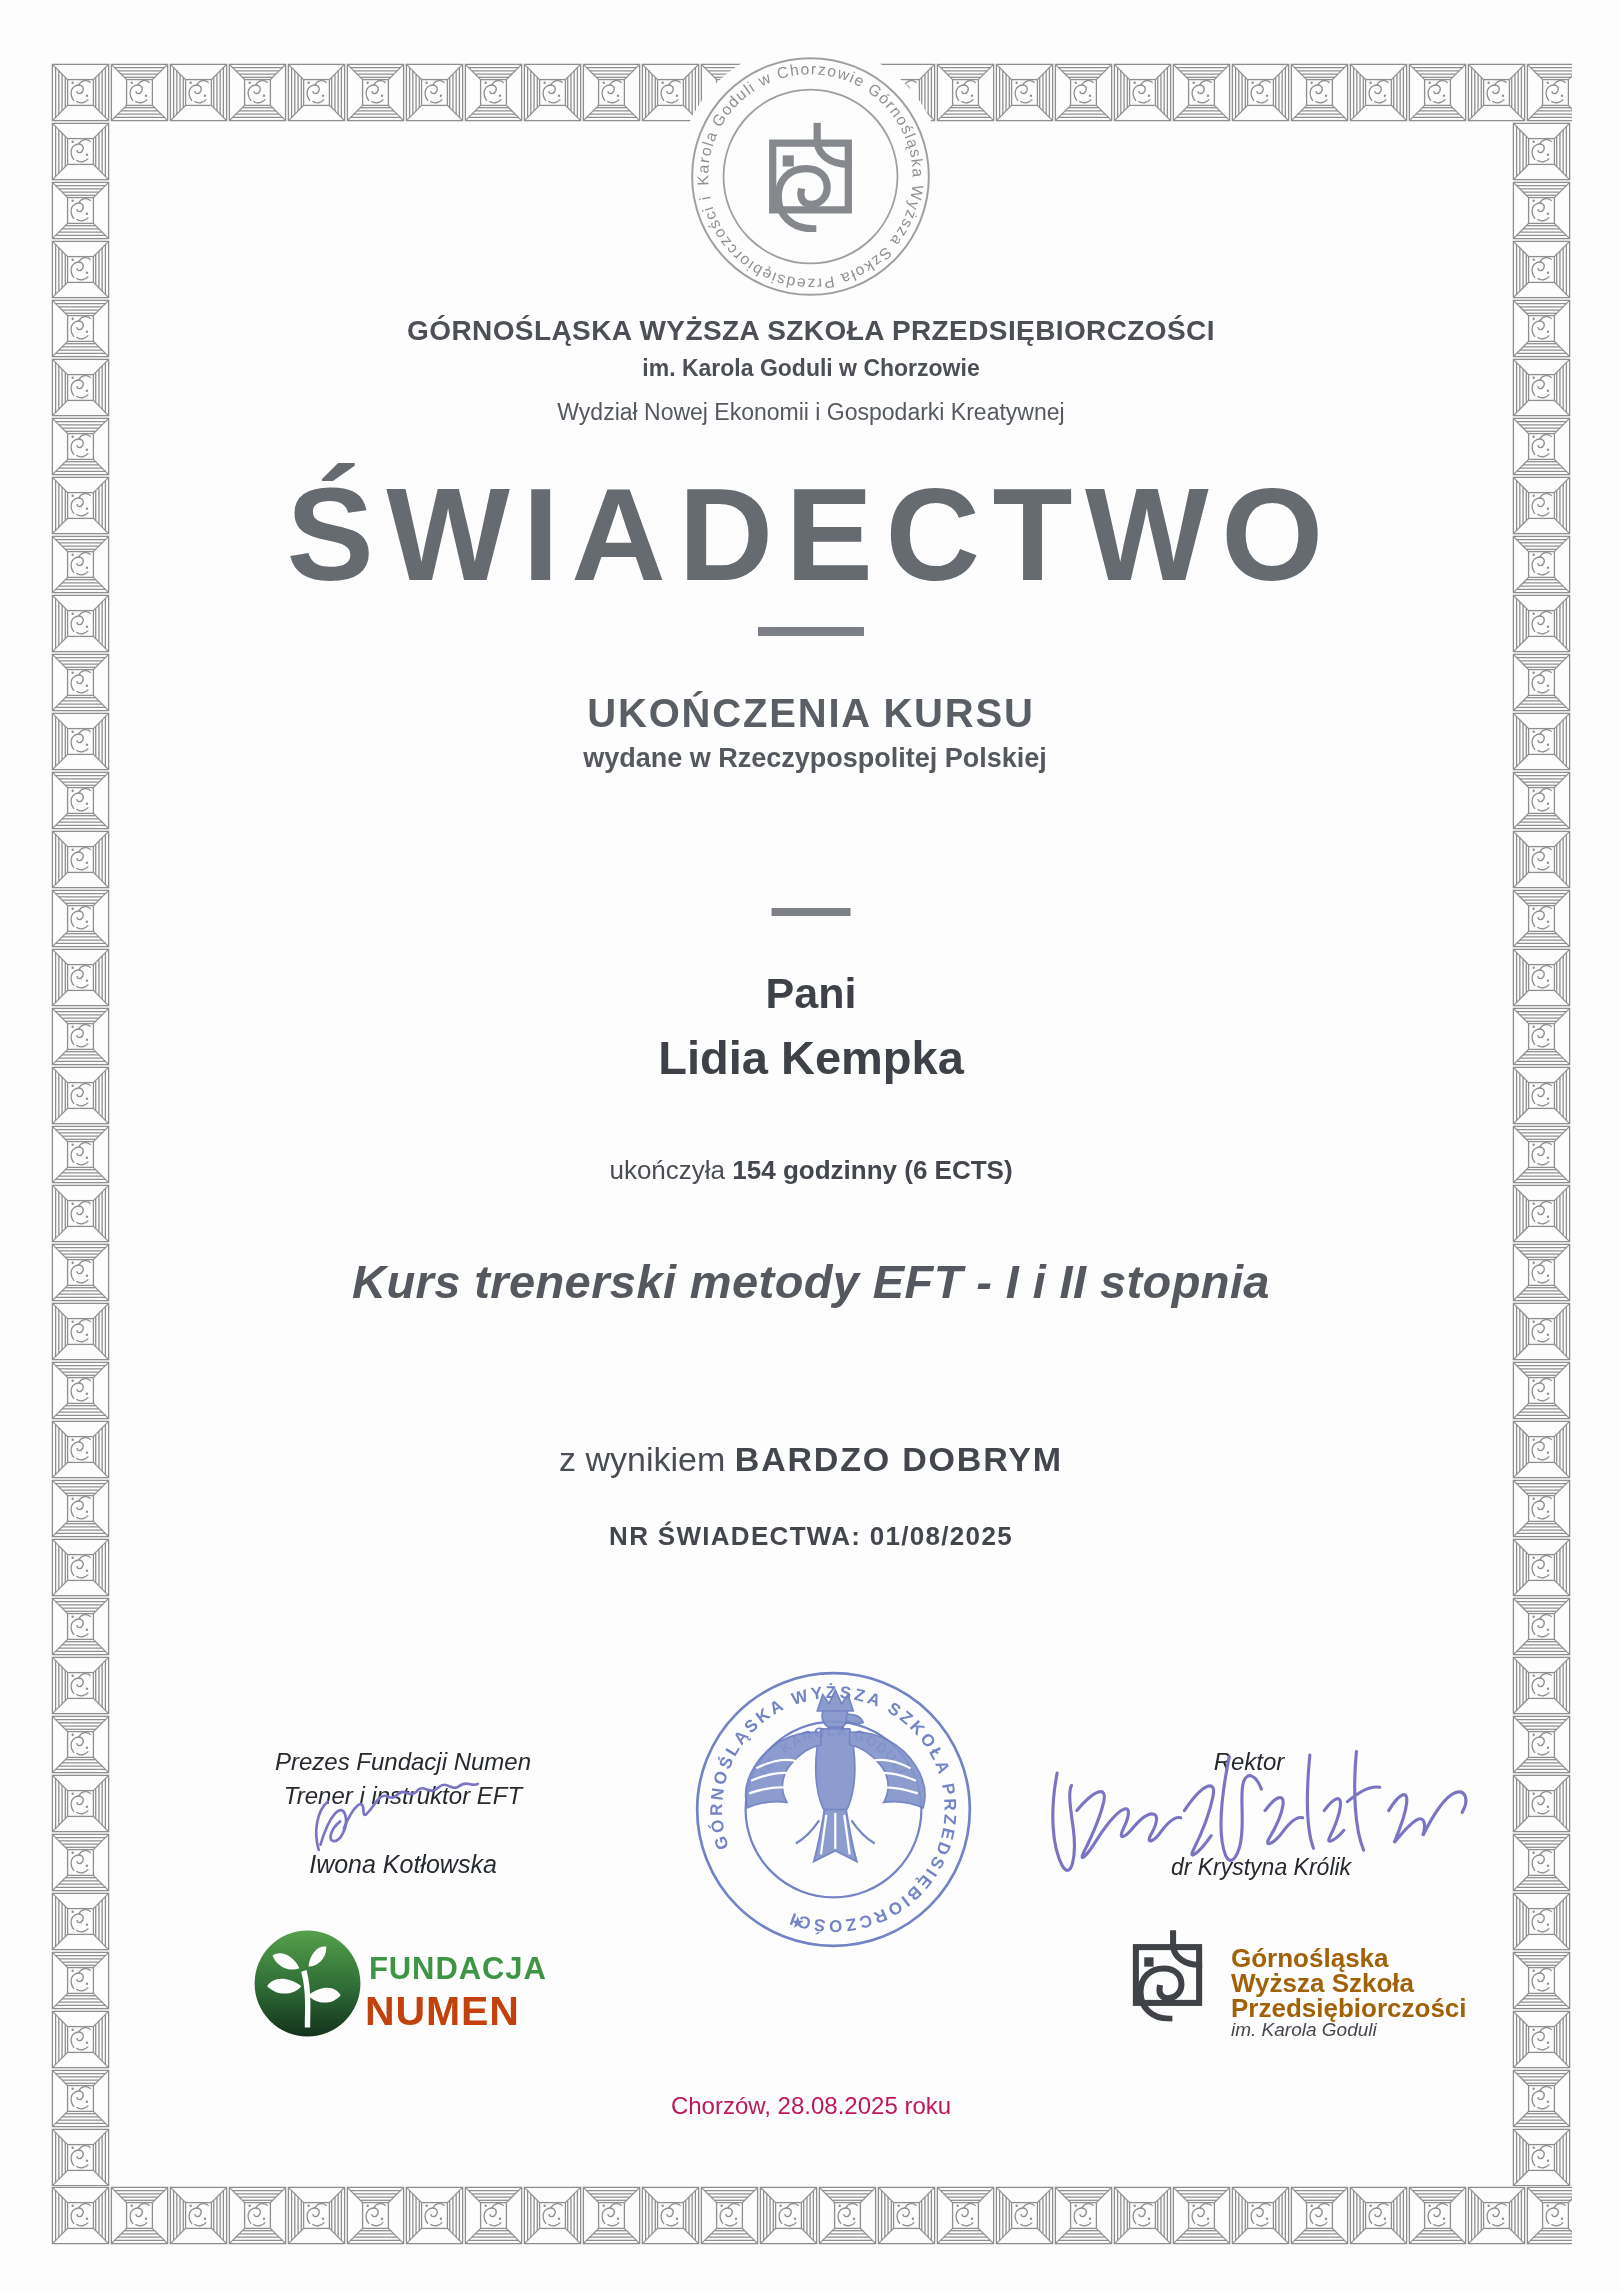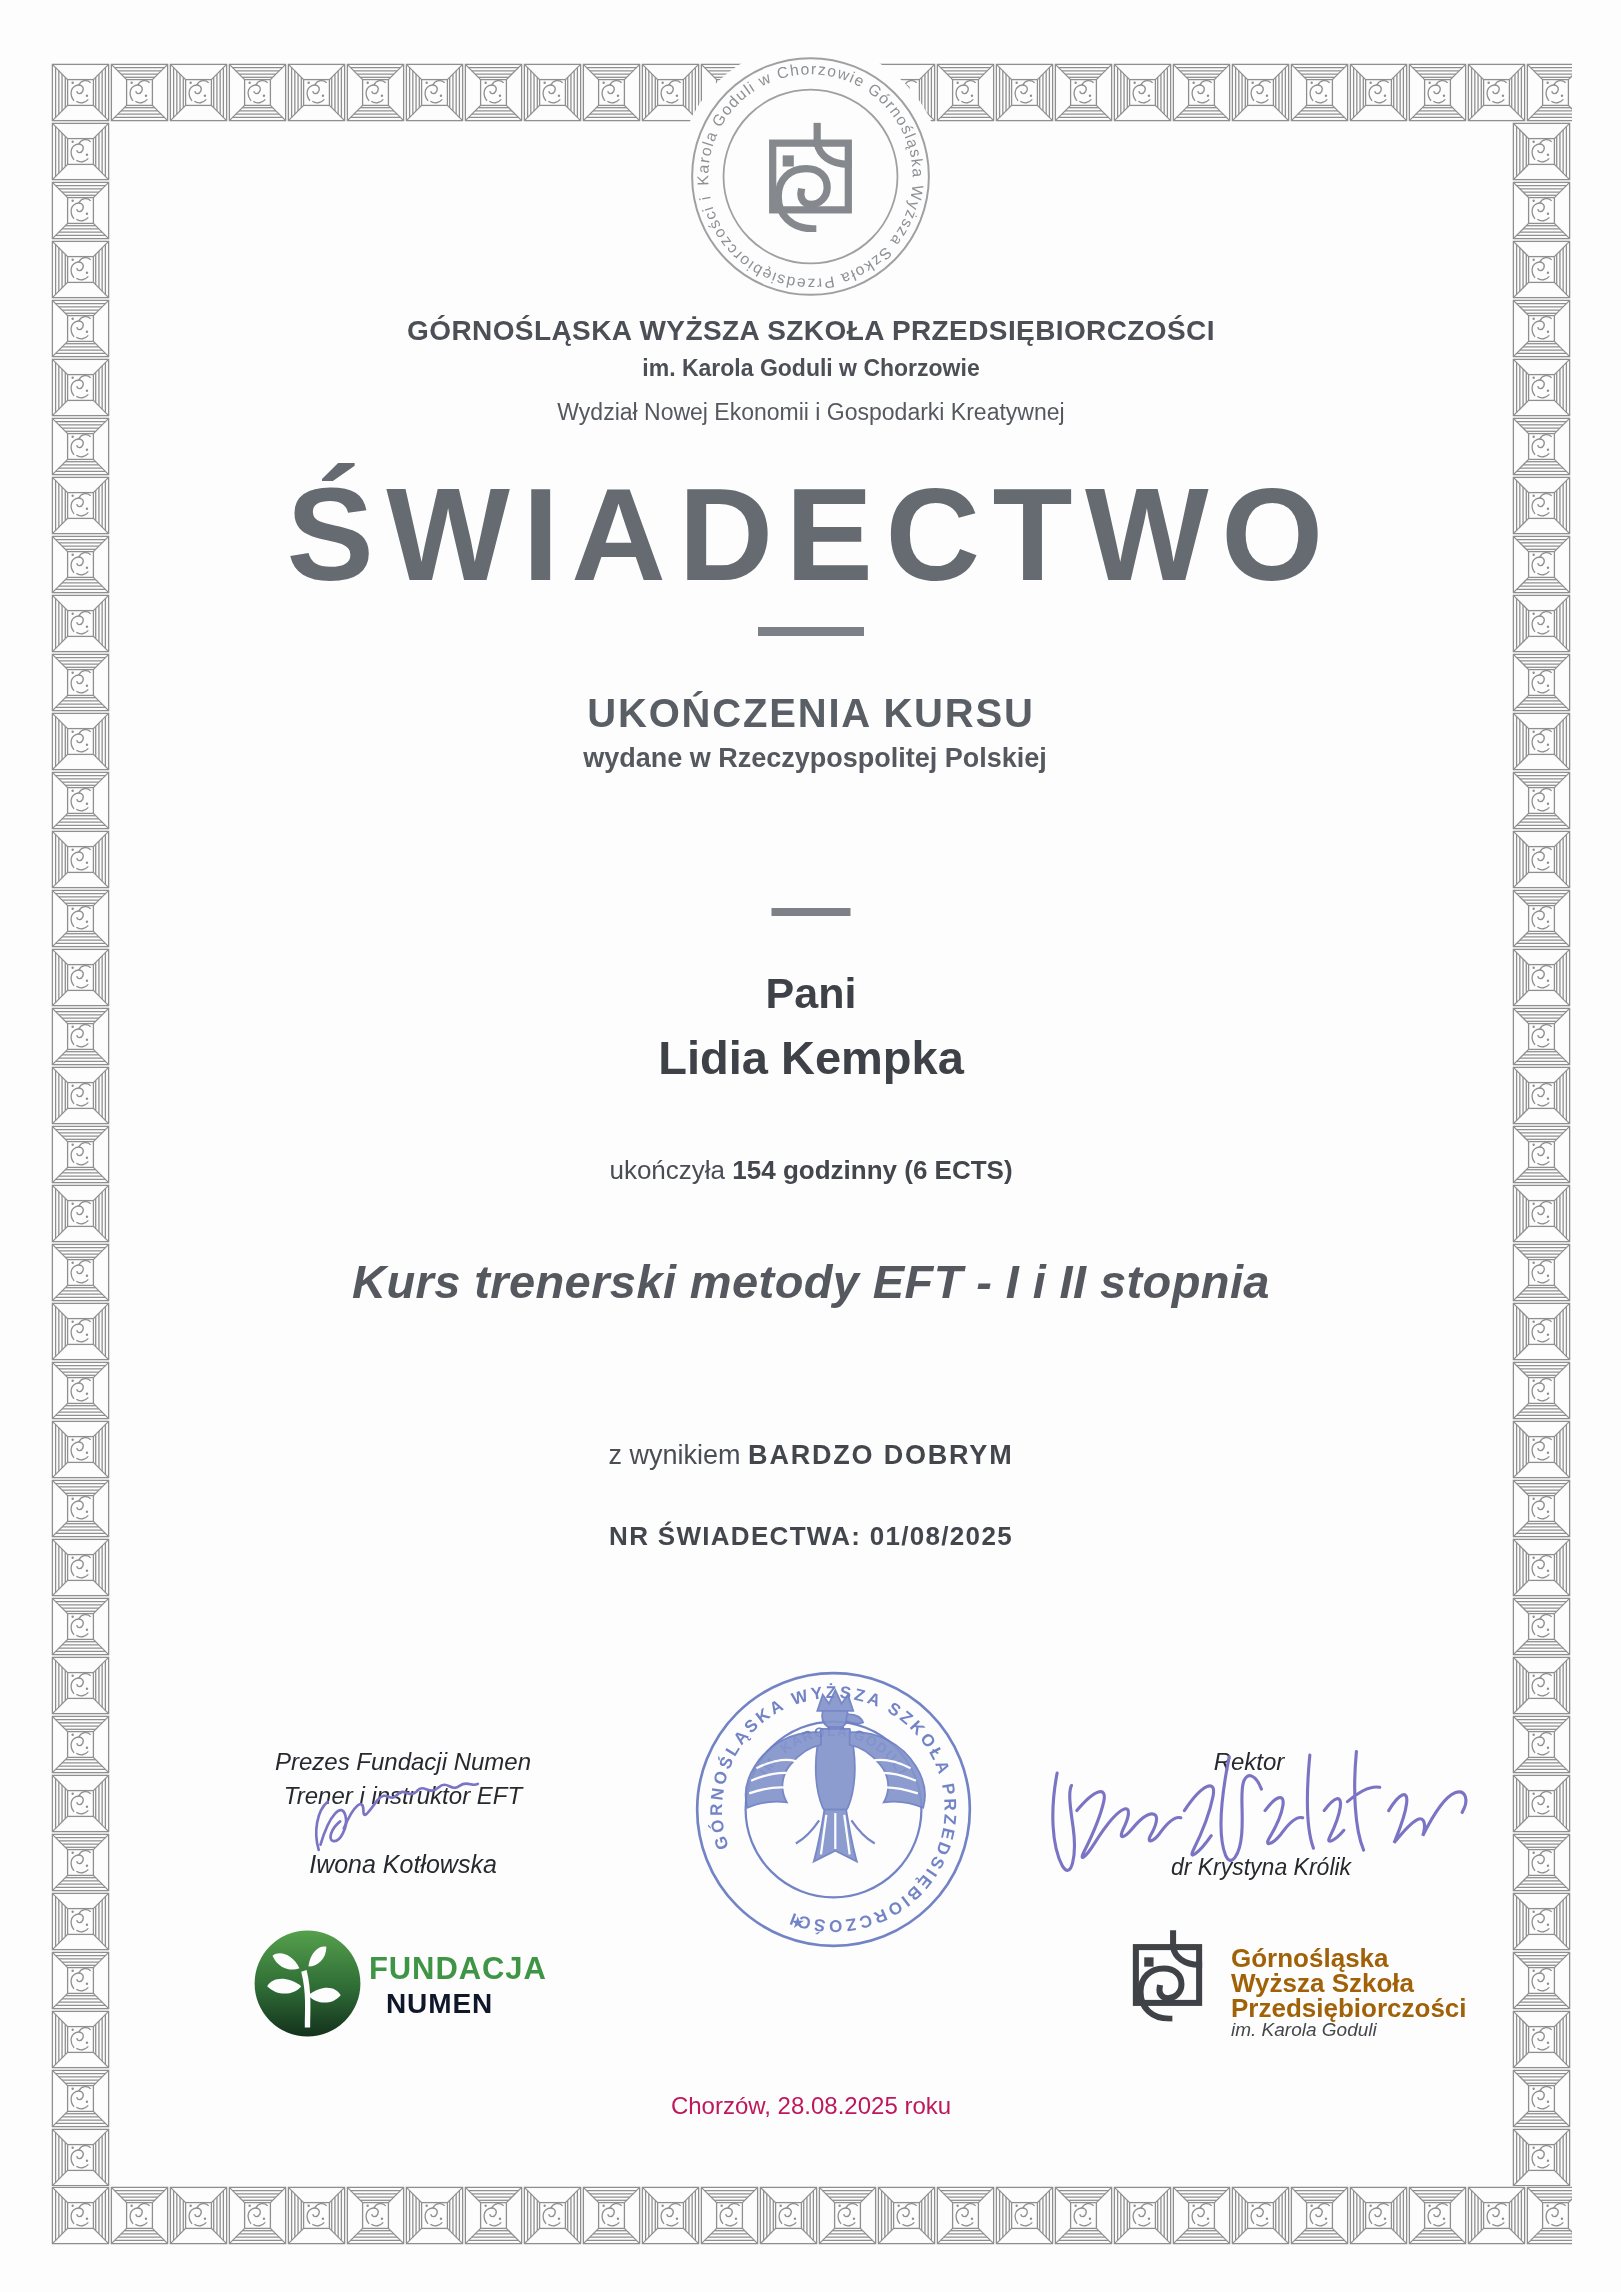--- a/index.html
+++ b/index.html
@@ -23,41 +23,41 @@
   .divider{position:absolute;left:50%;transform:translateX(-50%);background:#7d8187;z-index:2;}
   #divider1{top:627px;width:106px;height:9px;}
   #divider2{top:908px;width:79px;height:8px;}
   .subtitle {top:691px;font-size:40px;font-weight:bold;color:#5a5f66;letter-spacing:1.8px;}
   .issued   {top:743px;font-size:27px;font-weight:bold;color:#55595f;padding-left:8px;}
   .salutation{top:969px;font-size:43px;font-weight:bold;color:#3e4248;}
   .name      {top:1030px;font-size:47px;font-weight:bold;color:#3e4248;}
   .hours-row {top:1155px;font-size:26px;color:#4a4e54;}
   .hours-row b{color:#43474d;}
   .course-title{top:1254px;font-size:47px;font-weight:bold;font-style:italic;color:#55595f;letter-spacing:0.4px;}
-  .result-row{top:1440px;font-size:27px;color:#4a4e54;}
+  .result-row{top:1440px;font-size:34px;color:#4a4e54;}
   .result-row b{letter-spacing:1.8px;color:#43474d;}
   .cert-no{top:1521px;font-size:26px;font-weight:bold;color:#43474d;letter-spacing:1.3px;}
   .footer-date{top:2092px;font-size:24px;color:#be185d;}
   
   .sig-label{position:absolute;font-style:italic;color:#26292d;z-index:2;text-align:center;}
   #left-role1{left:224px;top:1748px;width:358px;font-size:24px;}
   #left-role2{left:224px;top:1782px;width:358px;font-size:24px;}
   #left-name {left:224px;top:1850px;width:358px;font-size:25px;}
   #right-role{left:1070px;top:1748px;width:358px;font-size:24px;}
   #right-name{left:1082px;top:1854px;width:358px;font-size:23px;}
   .sig-svg{position:absolute;z-index:3;}
   #left-sig {left:288px;top:1757px;width:242px;height:118px;}
   #right-sig{left:1041px;top:1703px;width:457px;height:217px;}
   
   #top-seal{position:absolute;left:676px;top:42px;width:269px;height:269px;z-index:2;}
   #stamp{position:absolute;left:690px;top:1666px;width:287px;height:287px;z-index:2;}
   #numen-logo{position:absolute;left:251px;top:1927px;width:113px;height:113px;z-index:2;}
   .numen-text{position:absolute;z-index:2;font-weight:bold;letter-spacing:0.9px;}
   #numen-line1{left:369px;top:1951px;font-size:31px;color:#3f9546;}
-  #numen-line2{left:386px;top:1988px;font-size:28px;color:#0f172a;}
+  #numen-line2{left:365px;top:1988px;font-size:41px;color:#c2410c;}
   #gwsp-logo-mark{position:absolute;left:1121px;top:1922px;width:93px;height:106px;z-index:2;color:#3f4347;}
   .gwsp-text{position:absolute;left:1231px;z-index:2;color:#a16207;font-size:26px;font-weight:bold;line-height:1;}
   #gwsp-line1{top:1945px;}
   #gwsp-line2{top:1970px;}
   #gwsp-line3{top:1995px;}
   #gwsp-line4{top:2020px;font-weight:normal;font-style:italic;font-size:19px;color:#44484c;}
   svg text{font-family:"Liberation Sans",sans-serif;}
 </style>
 </head>
 <body>

